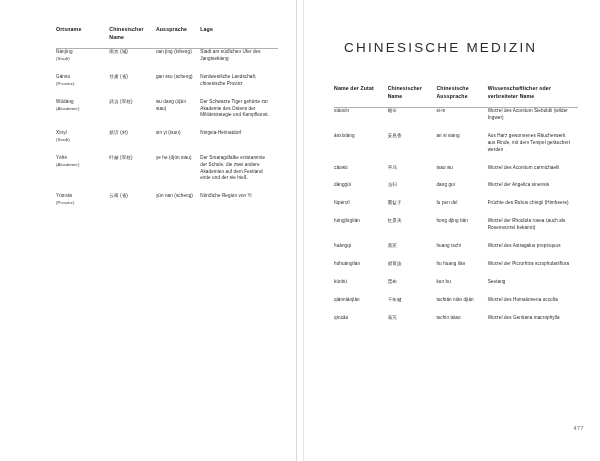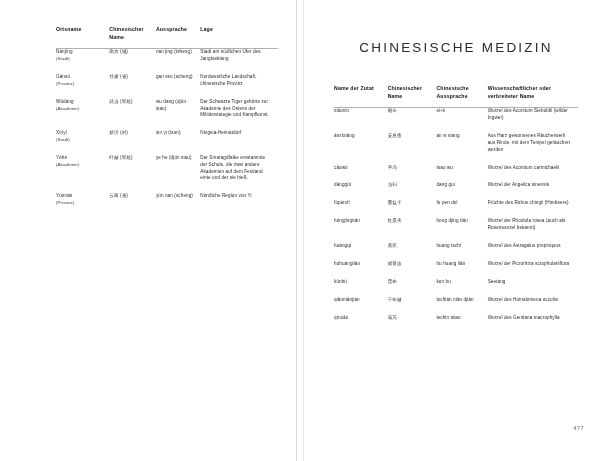--- a/index.html
+++ b/index.html
@@ -41,23 +41,22 @@
   .page-right {
     width: 296px;
     padding: 26px 22px 20px 30px;
   }
   
   .chapter-title {
     font-size: 13.5px;
     letter-spacing: 2.2px;
     color: #2b2b2b;
     font-weight: 400;
-    margin: 14px 0 30px 0;
+    margin: 14px 0 30px 10px;
     white-space: nowrap;
-    text-align: center;
   }
   
   table.gloss {
     border-collapse: collapse;
     width: 100%;
     table-layout: fixed;
   }
   table.gloss th {
     text-align: left;
     vertical-align: top;

